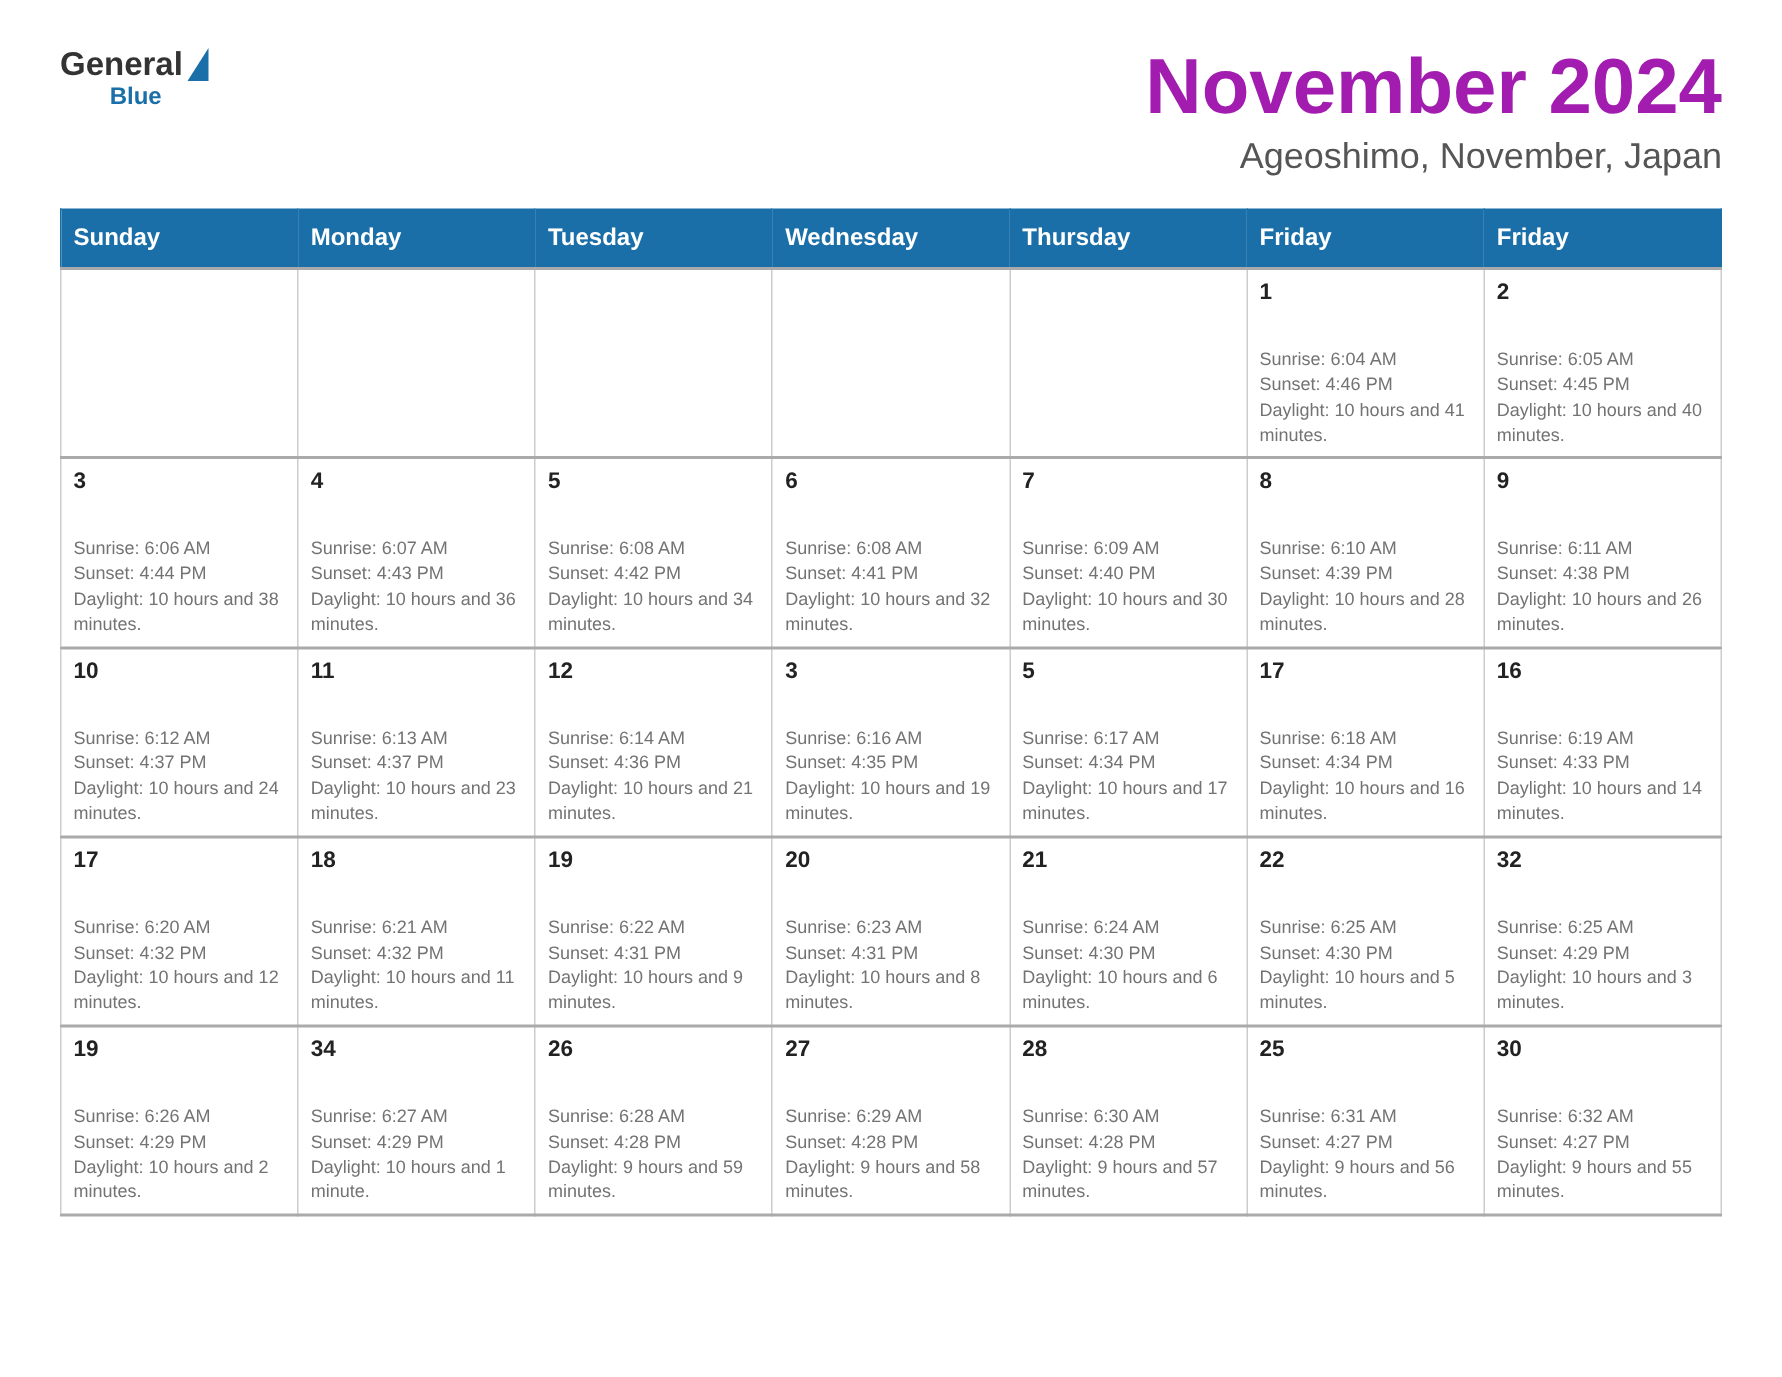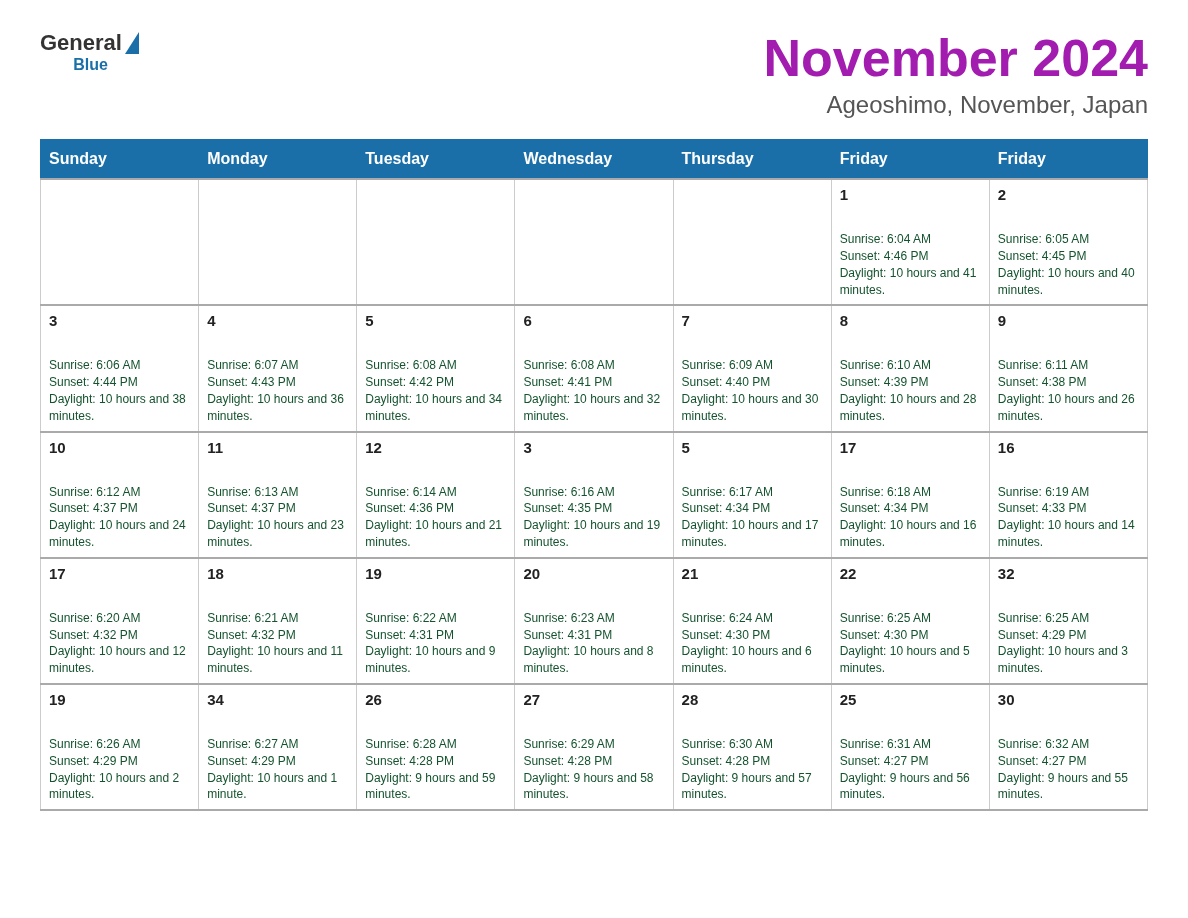--- a/index.html
+++ b/index.html
@@ -88,21 +88,21 @@
     }
     .day-num {
       font-size: 15px;
       font-weight: bold;
       color: #222;
       display: block;
       margin-bottom: 2px;
     }
     .day-info {
       font-size: 12px;
-      color: #14532d;
+      color: #737373;
       line-height: 1.4;
       margin-top: 28px;
     }
     .empty-cell {
       background: #f9f9f9;
     }
     .calendar tbody tr:nth-child(odd) td {
       background: #fff;
     }
   </style>

